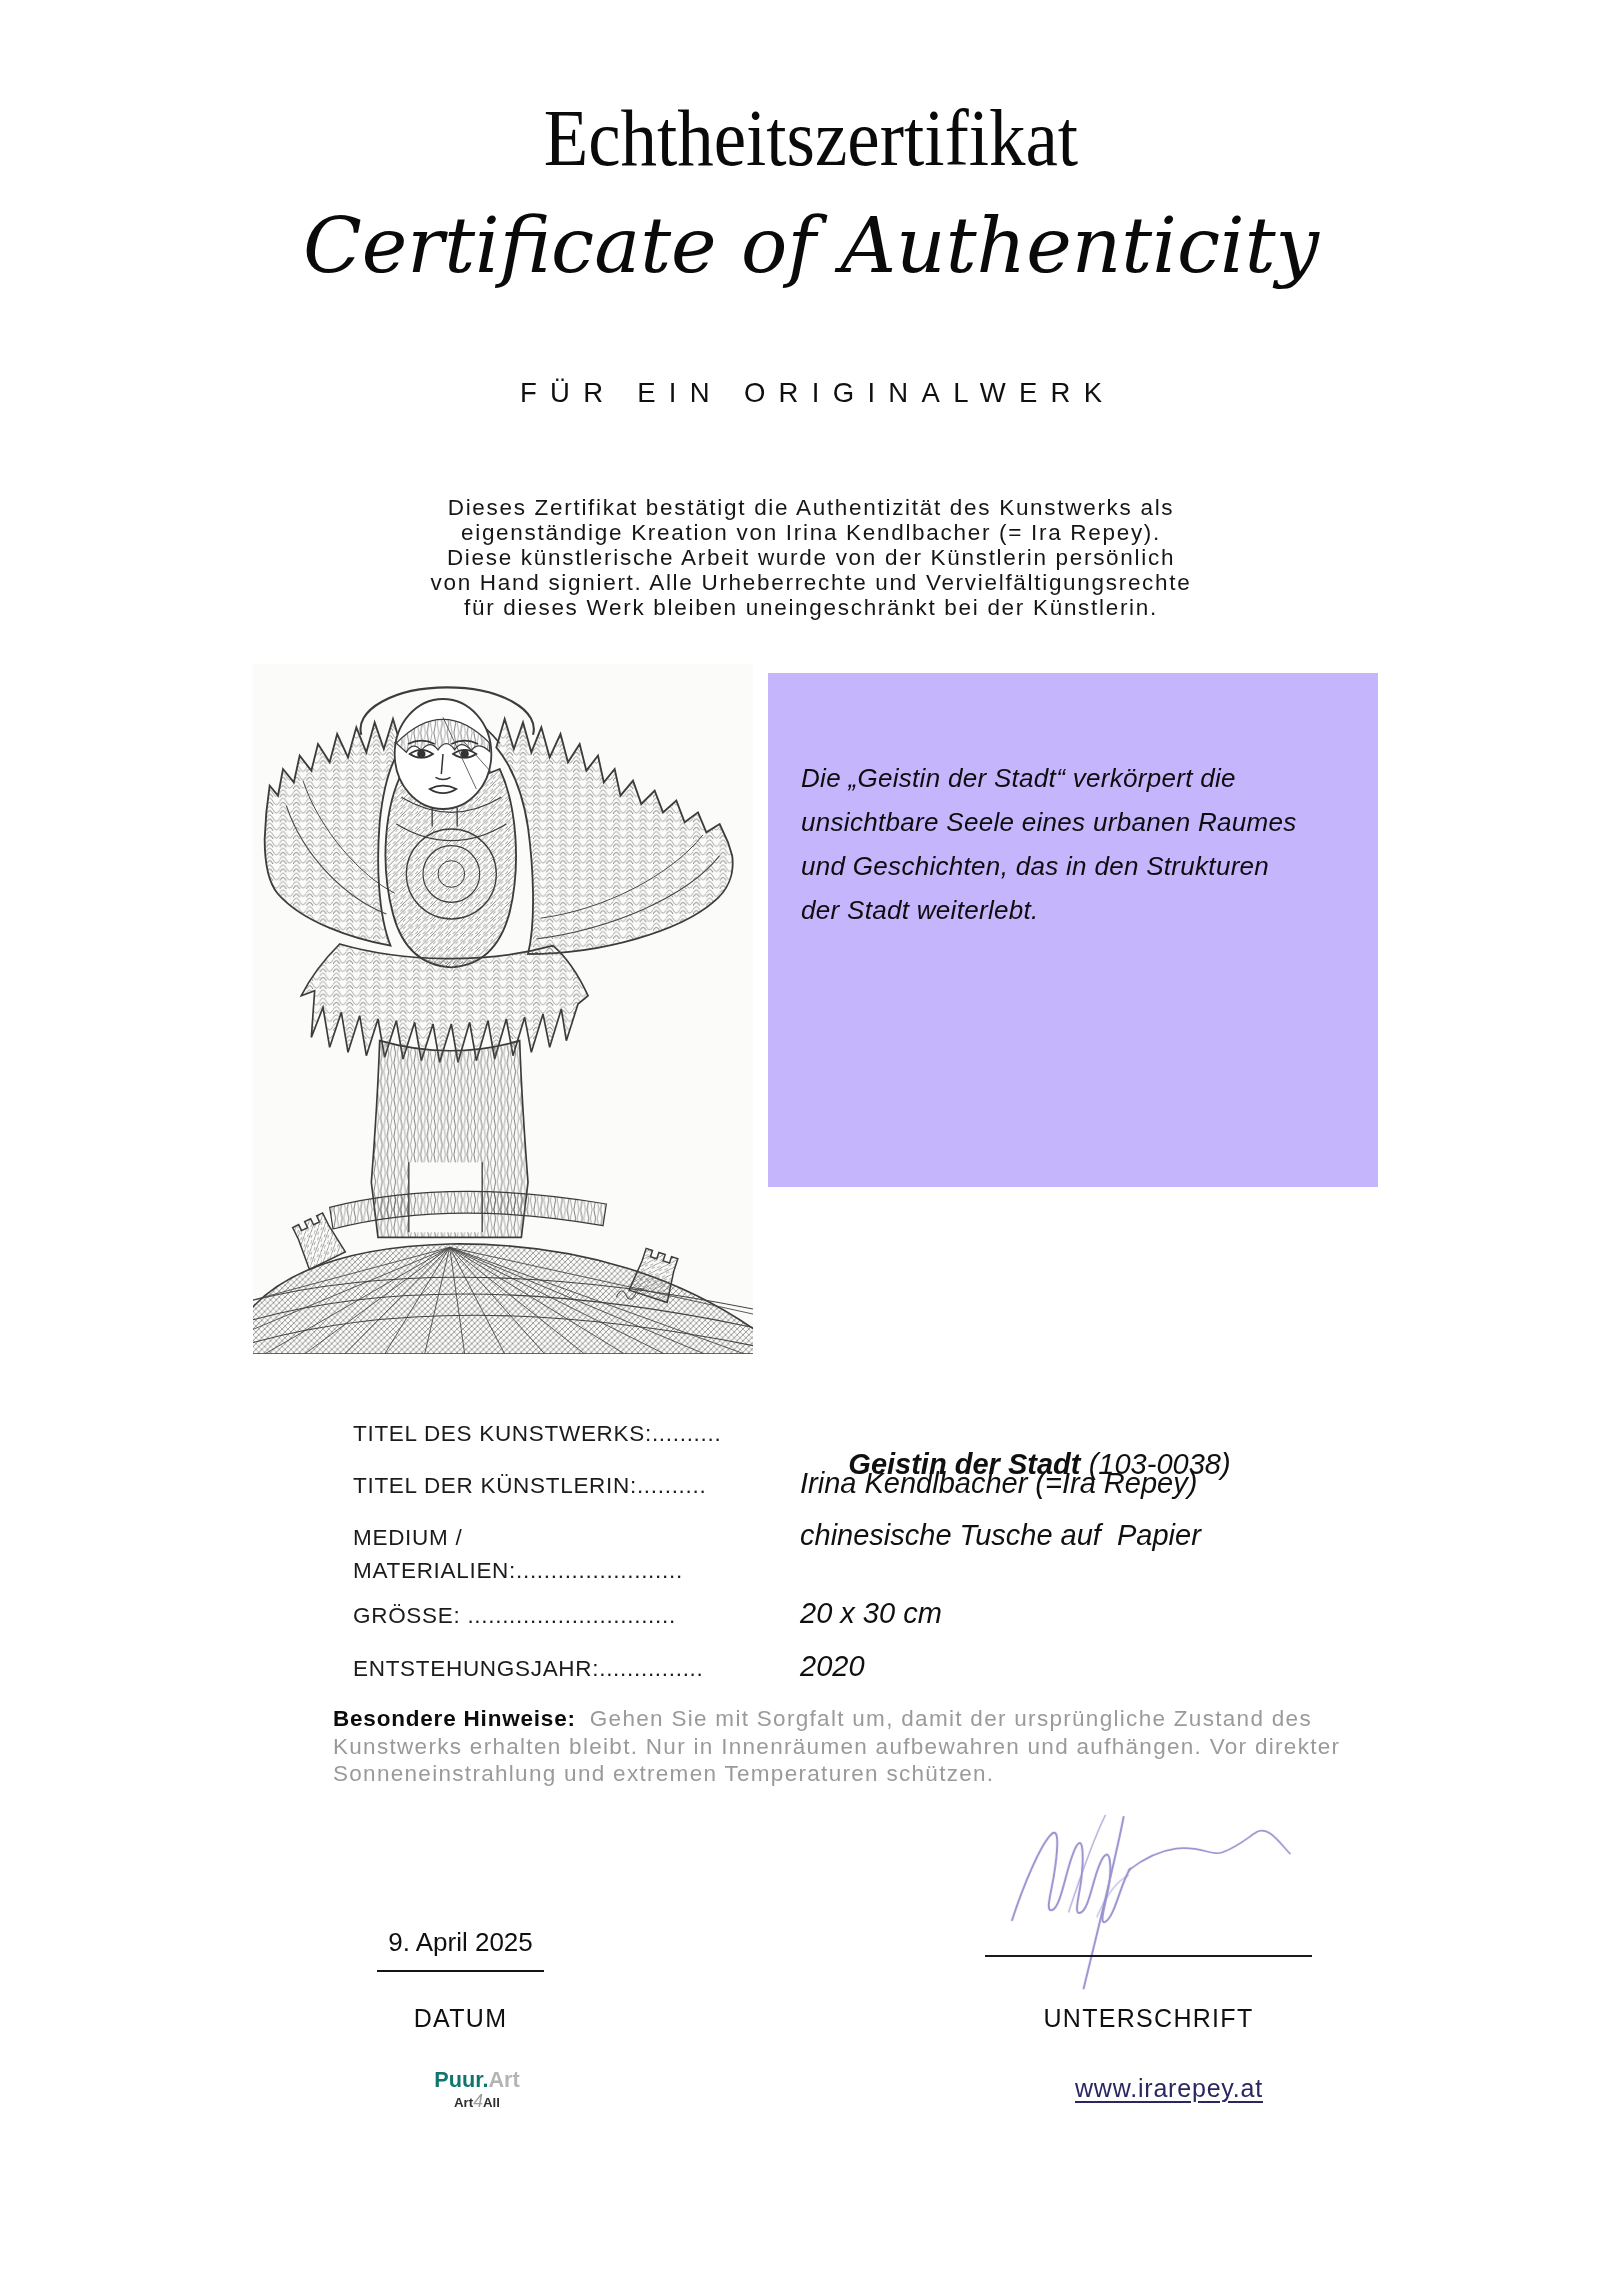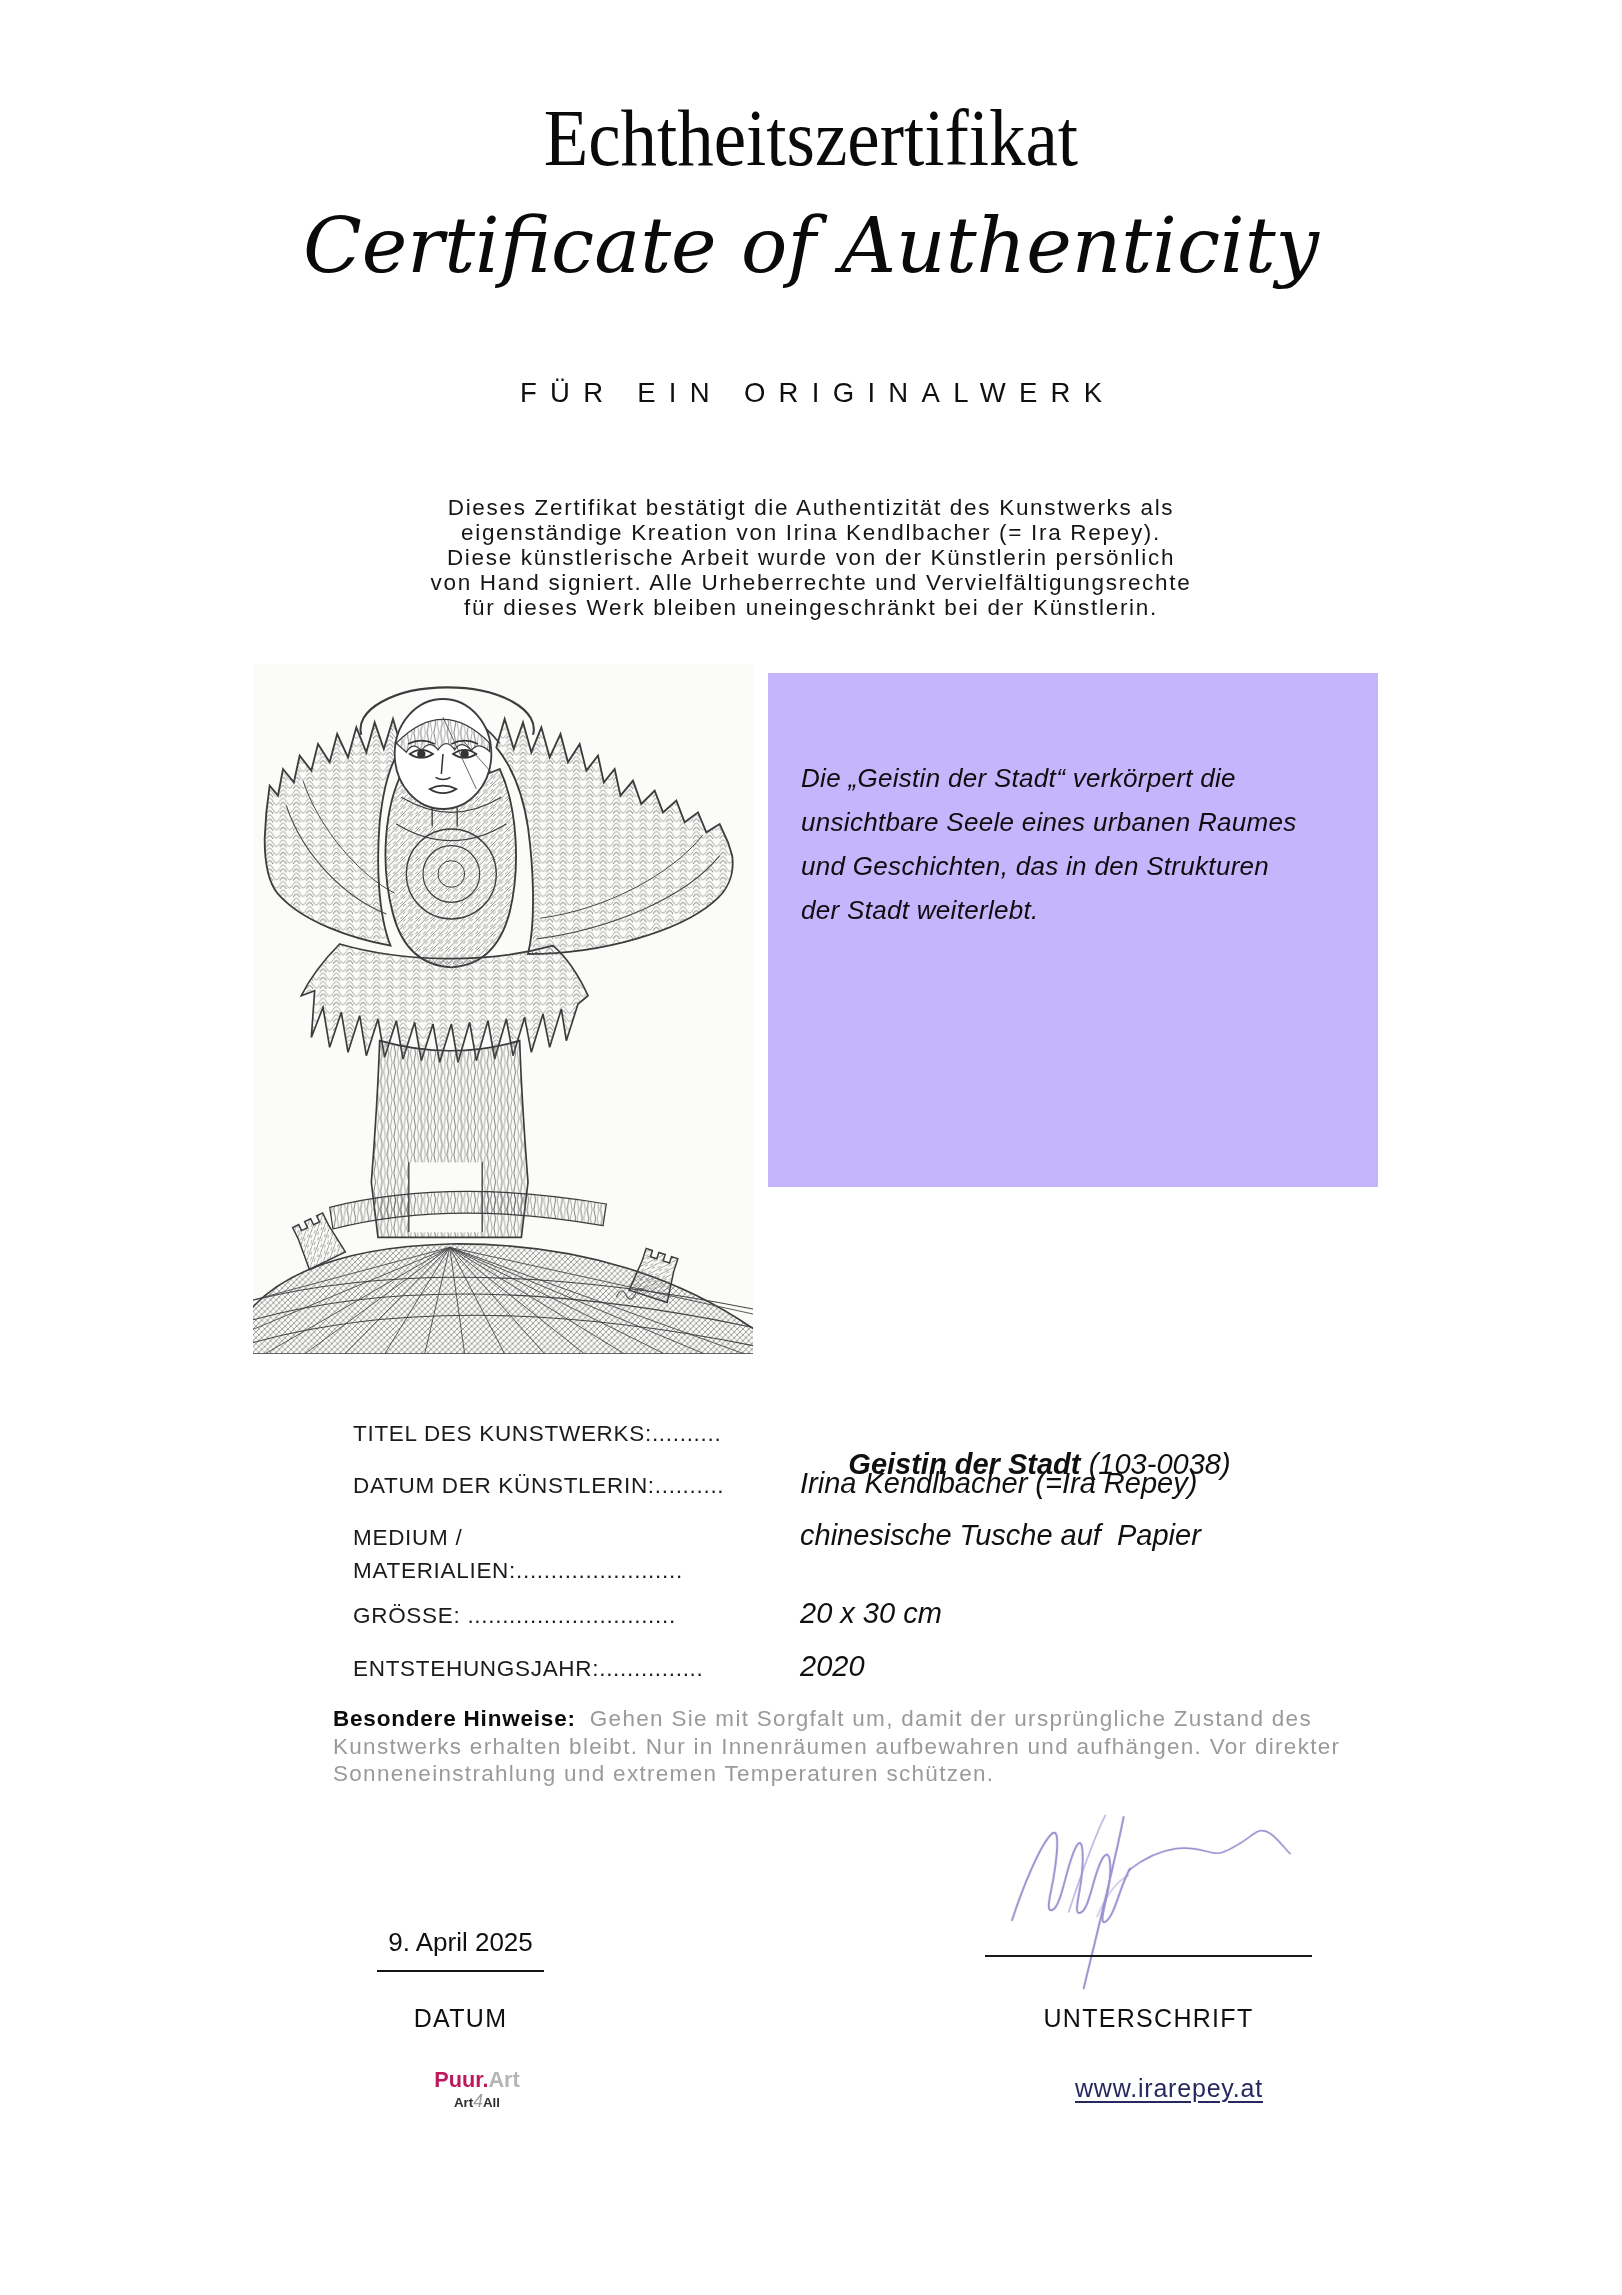--- a/index.html
+++ b/index.html
@@ -44,21 +44,21 @@
   .date{position:absolute;left:377px;top:1927px;width:167px;text-align:center;font-size:26px;
         color:#101010;border-bottom:2.5px solid #151515;padding-bottom:12px;}
   .datum{position:absolute;left:377px;top:2004px;width:167px;text-align:center;font-size:25px;
         letter-spacing:1.3px;color:#101010;}
   .sigline{position:absolute;left:985px;top:1955px;width:327px;height:0;border-top:2.5px solid #1a1a1a;}
   .unterschrift{position:absolute;left:985px;top:2004px;width:327px;text-align:center;font-size:25px;
         letter-spacing:1.3px;color:#101010;}
   .signature-svg{position:absolute;left:997px;top:1810px;width:308px;height:192px;}
   .logo{position:absolute;left:423px;top:2069px;width:108px;text-align:center;line-height:1;}
   .logo-l1{font-size:21.7px;font-weight:bold;letter-spacing:0;}
-  .logo-p1{color:#be185d;}
+  .logo-p1{color:#0f766e;}
   .logo-p2{color:#b4b4b4;}
   .logo-l2{margin-top:2.5px;font-size:13.3px;font-weight:bold;color:#2e2e2e;}
   .logo-num{font-size:17.5px;font-weight:normal;font-style:italic;color:#9e9e9e;}
   .weblink{position:absolute;left:1075px;top:2074px;font-size:25px;letter-spacing:0.8px;
         color:#28285f;text-decoration:underline;text-underline-offset:4.2px;}
 </style>
 </head>
 <body>
 
 <div class="page">
@@ -175,21 +175,21 @@
     </div>
   </div>
 
   <div class="drow" style="top:1415px">
     <div class="dlabel">TITEL DES KUNSTWERKS:..........</div>
     <div class="dvalue">
       <span class="b">Geistin der Stadt</span><span class="sp">(103-0038)</span>
     </div>
   </div>
   <div class="drow" style="top:1467px">
-    <div class="dlabel">DATUM DER KÜNSTLERIN:..........</div>
+    <div class="dlabel">TITEL DER KÜNSTLERIN:..........</div>
     <div class="dvalue">Irina Kendlbacher (=Ira Repey)</div>
   </div>
   <div class="drow" style="top:1519px">
     <div class="dlabel">
       <div>MEDIUM /</div>
       <div>MATERIALIEN:........................</div>
     </div>
     <div class="dvalue">chinesische Tusche auf  Papier</div>
   </div>
   <div class="drow" style="top:1597px">

